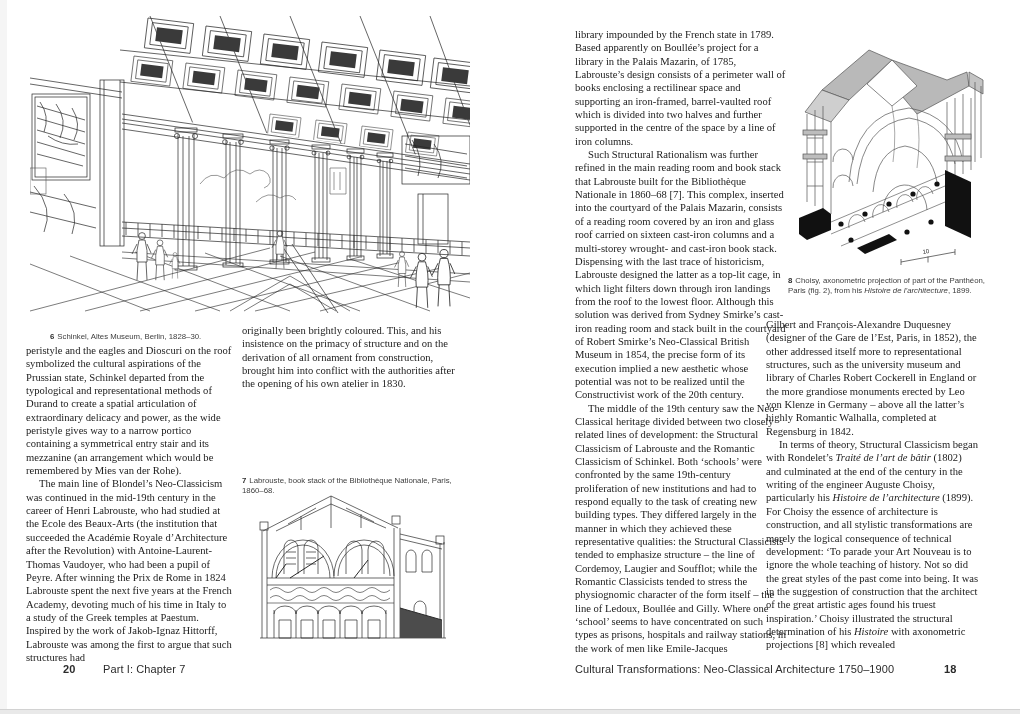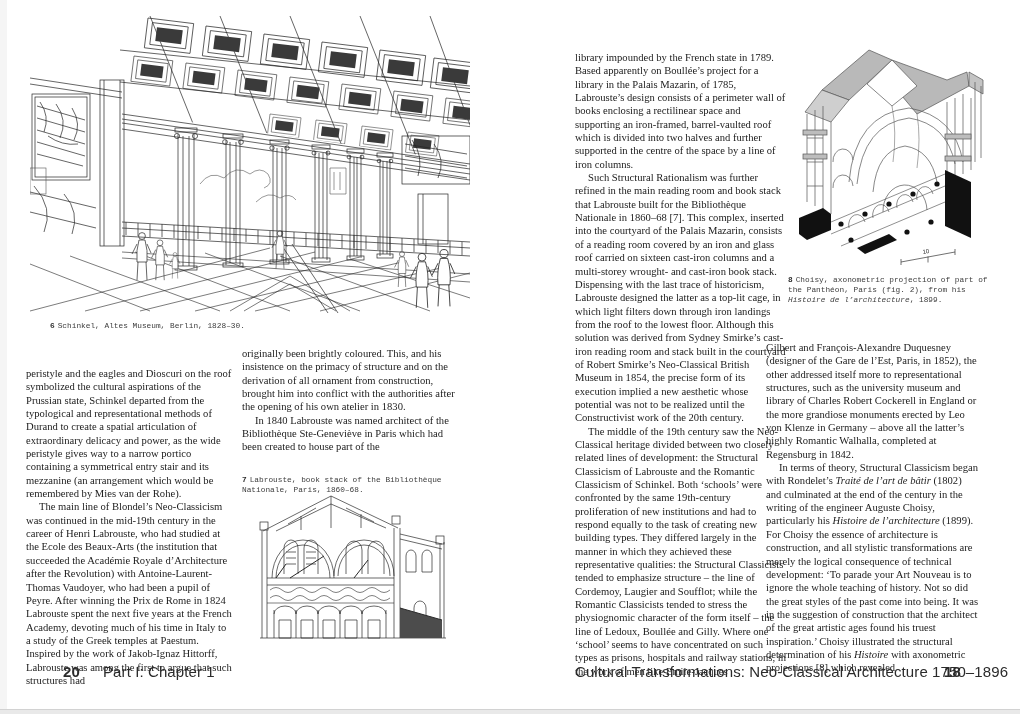--- a/index.html
+++ b/index.html
@@ -1,37 +1,37 @@
 <!DOCTYPE html>
 <html><head>
 <meta charset="utf-8">
 <style>
   html,body{margin:0;padding:0;background:#ffffff;}
   .spread{position:relative;width:1020px;height:714px;background:#ffffff;overflow:hidden;
           font-family:"Liberation Serif","DejaVu Serif",serif;color:#1b1b1b;}
   .edge-bottom{position:absolute;left:0;top:709px;width:1020px;height:5px;
                background:#e9e9e9;border-top:1px solid #d2d2d2;}
   .edge-left{position:absolute;left:0;top:0;width:7px;height:714px;background:#f5f5f5;}
-  .col{position:absolute;font-size:10.6px;line-height:13.35px;text-align:left;margin-top:23px;}
+  .col{position:absolute;font-size:10.6px;line-height:13.35px;text-align:left;}
   .col p{margin:0;}
   .col p.ind{text-indent:13px;}
-  .caption{position:absolute;font-family:Liberation Mono, monospace;
+  .caption{position:absolute;font-family:Liberation Sans, sans-serif;
            font-size:7.8px;line-height:9.8px;color:#3d3d3d;}
   .caption .figno{font-weight:bold;margin-right:3px;color:#2e2e2e;}
   .footer{position:absolute;font-family:"Liberation Sans","DejaVu Sans",sans-serif;
-          font-size:15px;color:#2b2b2b;letter-spacing:.1px;}
+          font-size:11px;color:#2b2b2b;letter-spacing:.1px;}
   .pnum{font-weight:bold;}
   figure{margin:0;position:absolute;}
   figure svg{display:block;}
   
   .col-l1{left:26px;top:344px;width:207px;}
   .col-l2{left:242px;top:324px;width:215px;}
   .col-r1{left:575px;top:28px;width:211px;}
   .col-r2{left:766px;top:318px;width:213px;}
-  .cap6{left:31px;top:322px;width:420px;padding-left:19px;}
+  .cap6{left:31px;top:332px;width:420px;padding-left:19px;}
   .cap7{left:242px;top:476px;width:212px;}
   .cap8{left:788px;top:276px;width:205px;}
   .fig6{left:30px;top:16px;}
   .fig7{left:246px;top:486px;}
   .fig8{left:797px;top:42px;}
   .f-l-num{left:63px;top:663px;}
   .f-l-chap{left:103px;top:663px;}
   .f-r-title{left:575px;top:663px;}
   .f-r-num{left:944px;top:663px;}
   i{font-style:italic;}
@@ -201,21 +201,20 @@
       <span class="figno">6</span><span>Schinkel, Altes Museum, Berlin, 1828–30.</span>
     </div>
 
     <div class="col col-l1">
       <p>peristyle and the eagles and Dioscuri on the roof symbolized the cultural aspirations of the Prussian state, Schinkel departed from the typological and representational methods of Durand to create a spatial articulation of extraordinary delicacy and power, as the wide peristyle gives way to a narrow portico containing a symmetrical entry stair and its mezzanine (an arrangement which would be remembered by Mies van der Rohe).</p>
       <p class="ind">The main line of Blondel’s Neo-Classicism was continued in the mid-19th century in the career of Henri Labrouste, who had studied at the Ecole des Beaux-Arts (the institution that succeeded the Académie Royale d’Architecture after the Revolution) with Antoine-Laurent-Thomas Vaudoyer, who had been a pupil of Peyre. After winning the Prix de Rome in 1824 Labrouste spent the next five years at the French Academy, devoting much of his time in Italy to a study of the Greek temples at Paestum. Inspired by the work of Jakob-Ignaz Hittorff, Labrouste was among the first to argue that such structures had</p>
     </div>
 
     <div class="col col-l2">
       <p>originally been brightly coloured. This, and his insistence on the primacy of structure and on the derivation of all ornament from construction, brought him into conflict with the authorities after the opening of his own atelier in 1830.</p>
-      <p class="ind">In 1840 Labrouste was named architect of the Bibliothèque Ste-Geneviève in Paris which had been created to house part of the</p>
     </div>
 
     <div class="caption cap7">
       <span class="figno">7</span><span>Labrouste, book stack of the Bibliothèque Nationale, Paris, 1860–68.</span>
     </div>
 
     <figure class="fig7">
       <svg width="215" height="170" viewBox="0 0 215 170">
         <g stroke="#2a2a2a" stroke-width="0.7" fill="none">
           <g>
@@ -252,21 +251,21 @@
             <path d="M160,86 V70 A5,6 0 0 1 170,70 V86 z M176,86 V70 A5,6 0 0 1 186,70 V86 z"></path>
             <path d="M168,145 V122 A6,7 0 0 1 180,122 V145 z"></path>
             <polygon points="154,122 196,134 196,152 154,152" fill="#4c4c4c" stroke="none"></polygon>
             <path d="M154,122 196,134" stroke-width="1"></path>
           </g>
         </g>
       </svg>
     </figure>
 
     <span class="footer pnum f-l-num">20</span>
-    <span class="footer f-l-chap">Part I: Chapter 1</span>
+    <span class="footer f-l-chap">Part I: Chapter 7</span>
   </section>
 
   <section>
 
     <div class="col col-r1">
       <p>library impounded by the French state in 1789. Based apparently on Boullée’s project for a library in the Palais Mazarin, of 1785, Labrouste’s design consists of a perimeter wall of books enclosing a rectilinear space and supporting an iron-framed, barrel-vaulted roof which is divided into two halves and further supported in the centre of the space by a line of iron columns.</p>
       <p class="ind">Such Structural Rationalism was further refined in the main reading room and book stack that Labrouste built for the Bibliothèque Nationale in 1860–68 [7]. This complex, inserted into the courtyard of the Palais Mazarin, consists of a reading room covered by an iron and glass roof carried on sixteen cast-iron columns and a multi-storey wrought- and cast-iron book stack. Dispensing with the last trace of historicism, Labrouste designed the latter as a top-lit cage, in which light filters down through iron landings from the roof to the lowest floor. Although this solution was derived from Sydney Smirke’s cast-iron reading room and stack built in the courtyard of Robert Smirke’s Neo-Classical British Museum in 1854, the precise form of its execution implied a new aesthetic whose potential was not to be realized until the Constructivist work of the 20th century.</p>
       <p class="ind">The middle of the 19th century saw the Neo-Classical heritage divided between two closely related lines of development: the Structural Classicism of Labrouste and the Romantic Classicism of Schinkel. Both ‘schools’ were confronted by the same 19th-century proliferation of new institutions and had to respond equally to the task of creating new building types. They differed largely in the manner in which they achieved these representative qualities: the Structural Classicists tended to emphasize structure – the line of Cordemoy, Laugier and Soufflot; while the Romantic Classicists tended to stress the physiognomic character of the form itself – the line of Ledoux, Boullée and Gilly. Where one ‘school’ seems to have concentrated on such types as prisons, hospitals and railway stations, in the work of men like Emile-Jacques</p>
     </div>
 
@@ -327,18 +326,18 @@
 
     <div class="caption cap8">
       <span class="figno">8</span><span>Choisy, axonometric projection of part of the Panthéon, Paris (fig. 2), from his <i>Histoire de l’architecture</i>, 1899.</span>
     </div>
 
     <div class="col col-r2">
       <p>Gilbert and François-Alexandre Duquesney (designer of the Gare de l’Est, Paris, in 1852), the other addressed itself more to representational structures, such as the university museum and library of Charles Robert Cockerell in England or the more grandiose monuments erected by Leo von Klenze in Germany – above all the latter’s highly Romantic Walhalla, completed at Regensburg in 1842.</p>
       <p class="ind">In terms of theory, Structural Classicism began with Rondelet’s <i>Traité de l’art de bâtir</i> (1802) and culminated at the end of the century in the writing of the engineer Auguste Choisy, particularly his <i>Histoire de l’architecture</i> (1899). For Choisy the essence of architecture is construction, and all stylistic transformations are merely the logical consequence of technical development: ‘To parade your Art Nouveau is to ignore the whole teaching of history. Not so did the great styles of the past come into being. It was in the suggestion of construction that the architect of the great artistic ages found his truest inspiration.’ Choisy illustrated the structural determination of his <i>Histoire</i> with axonometric projections [8] which revealed</p>
     </div>
 
-    <span class="footer f-r-title">Cultural Transformations: Neo-Classical Architecture 1750–1896</span>
+    <span class="footer f-r-title">Cultural Transformations: Neo-Classical Architecture 1750–1900</span>
     <span class="footer pnum f-r-num">18</span>
   </section>
 
   <div class="edge-bottom"></div>
 </div>
 
 </body></html>

